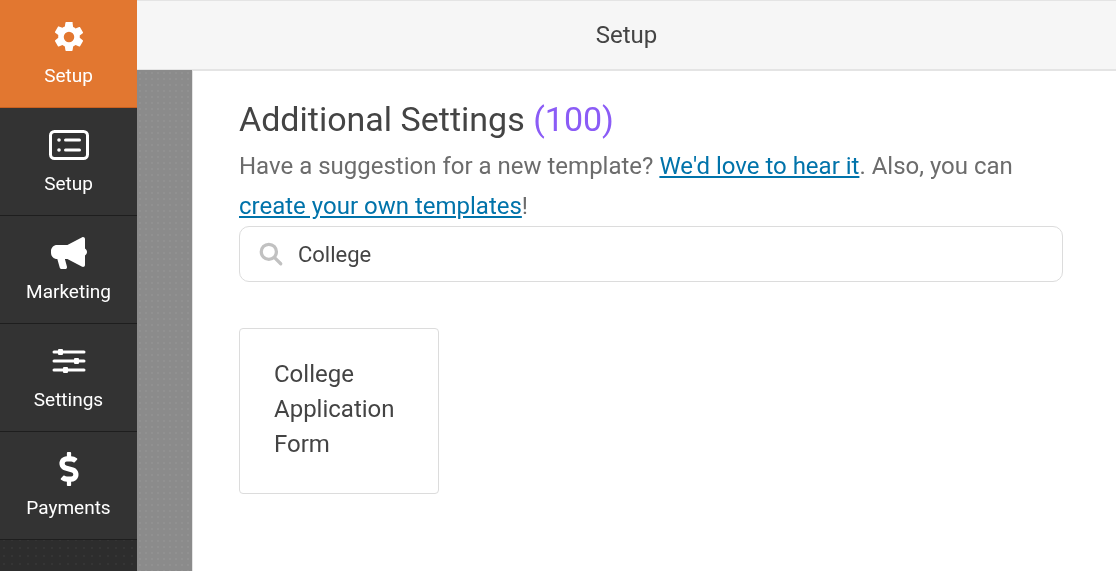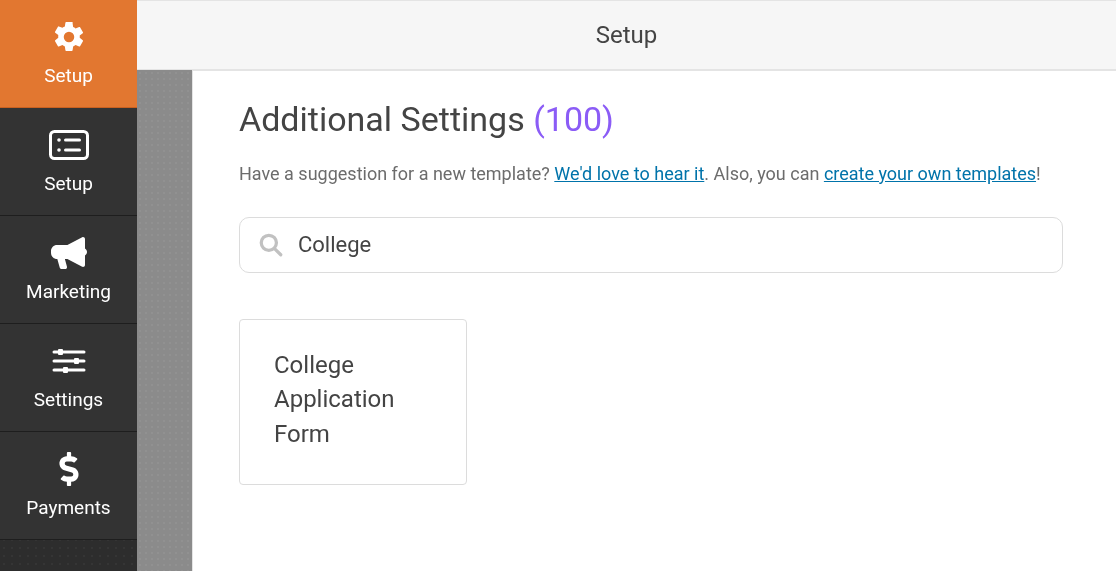--- a/index.html
+++ b/index.html
@@ -100,31 +100,30 @@
   .page-title {
     font-size: 34px;
     font-weight: 400;
     color: #444;
   }
   .page-title .count {
     color: #8b5cf6;
     font-weight: 400;
   }
   .page-desc {
-    margin-top: 20px;
-    font-size: 18px;
+    margin-top: 8px;
+    font-size: 24px;
     line-height: 1.65;
     color: #6c6c6c;
   }
   .page-desc a {
     color: #0073aa;
     text-decoration: underline;
   }
   .search-box {
-    margin-top: 28px;
     display: flex;
     align-items: center;
     gap: 14px;
     border: 1px solid #dcdcdc;
     border-radius: 10px;
     padding: 14px 18px;
     color: #444;
     font-size: 22px;
     max-width: 824px;
   }
@@ -138,21 +137,21 @@
     font-family: inherit;
   }
   .search-box .search-ico { color: #c1c1c1; display: flex; }
   .templates {
     margin-top: 46px;
     display: flex;
     flex-wrap: wrap;
     gap: 26px;
   }
   .template-tile {
-    width: 228px;
+    width: 200px;
     min-height: 166px;
     border: 1px solid #dcdcdc;
     border-radius: 4px;
     padding: 28px 34px;
     font-size: 24px;
     line-height: 1.45;
     color: #444;
     cursor: pointer;
   }
 </style>

